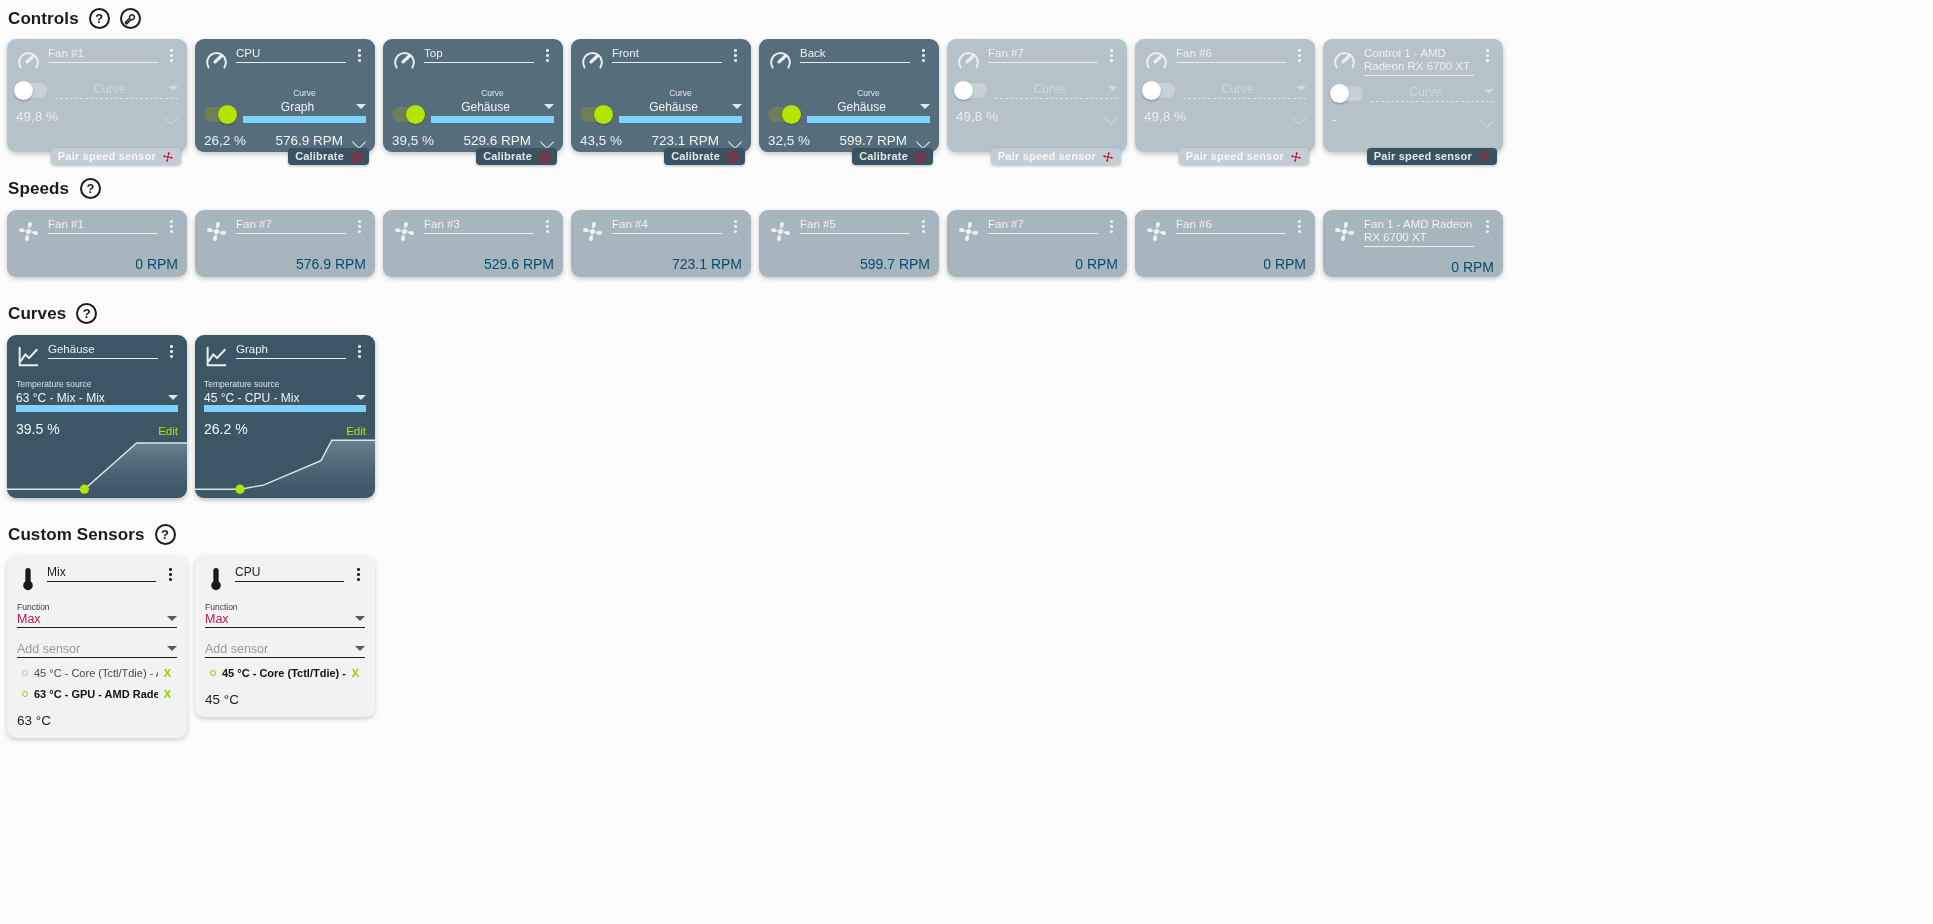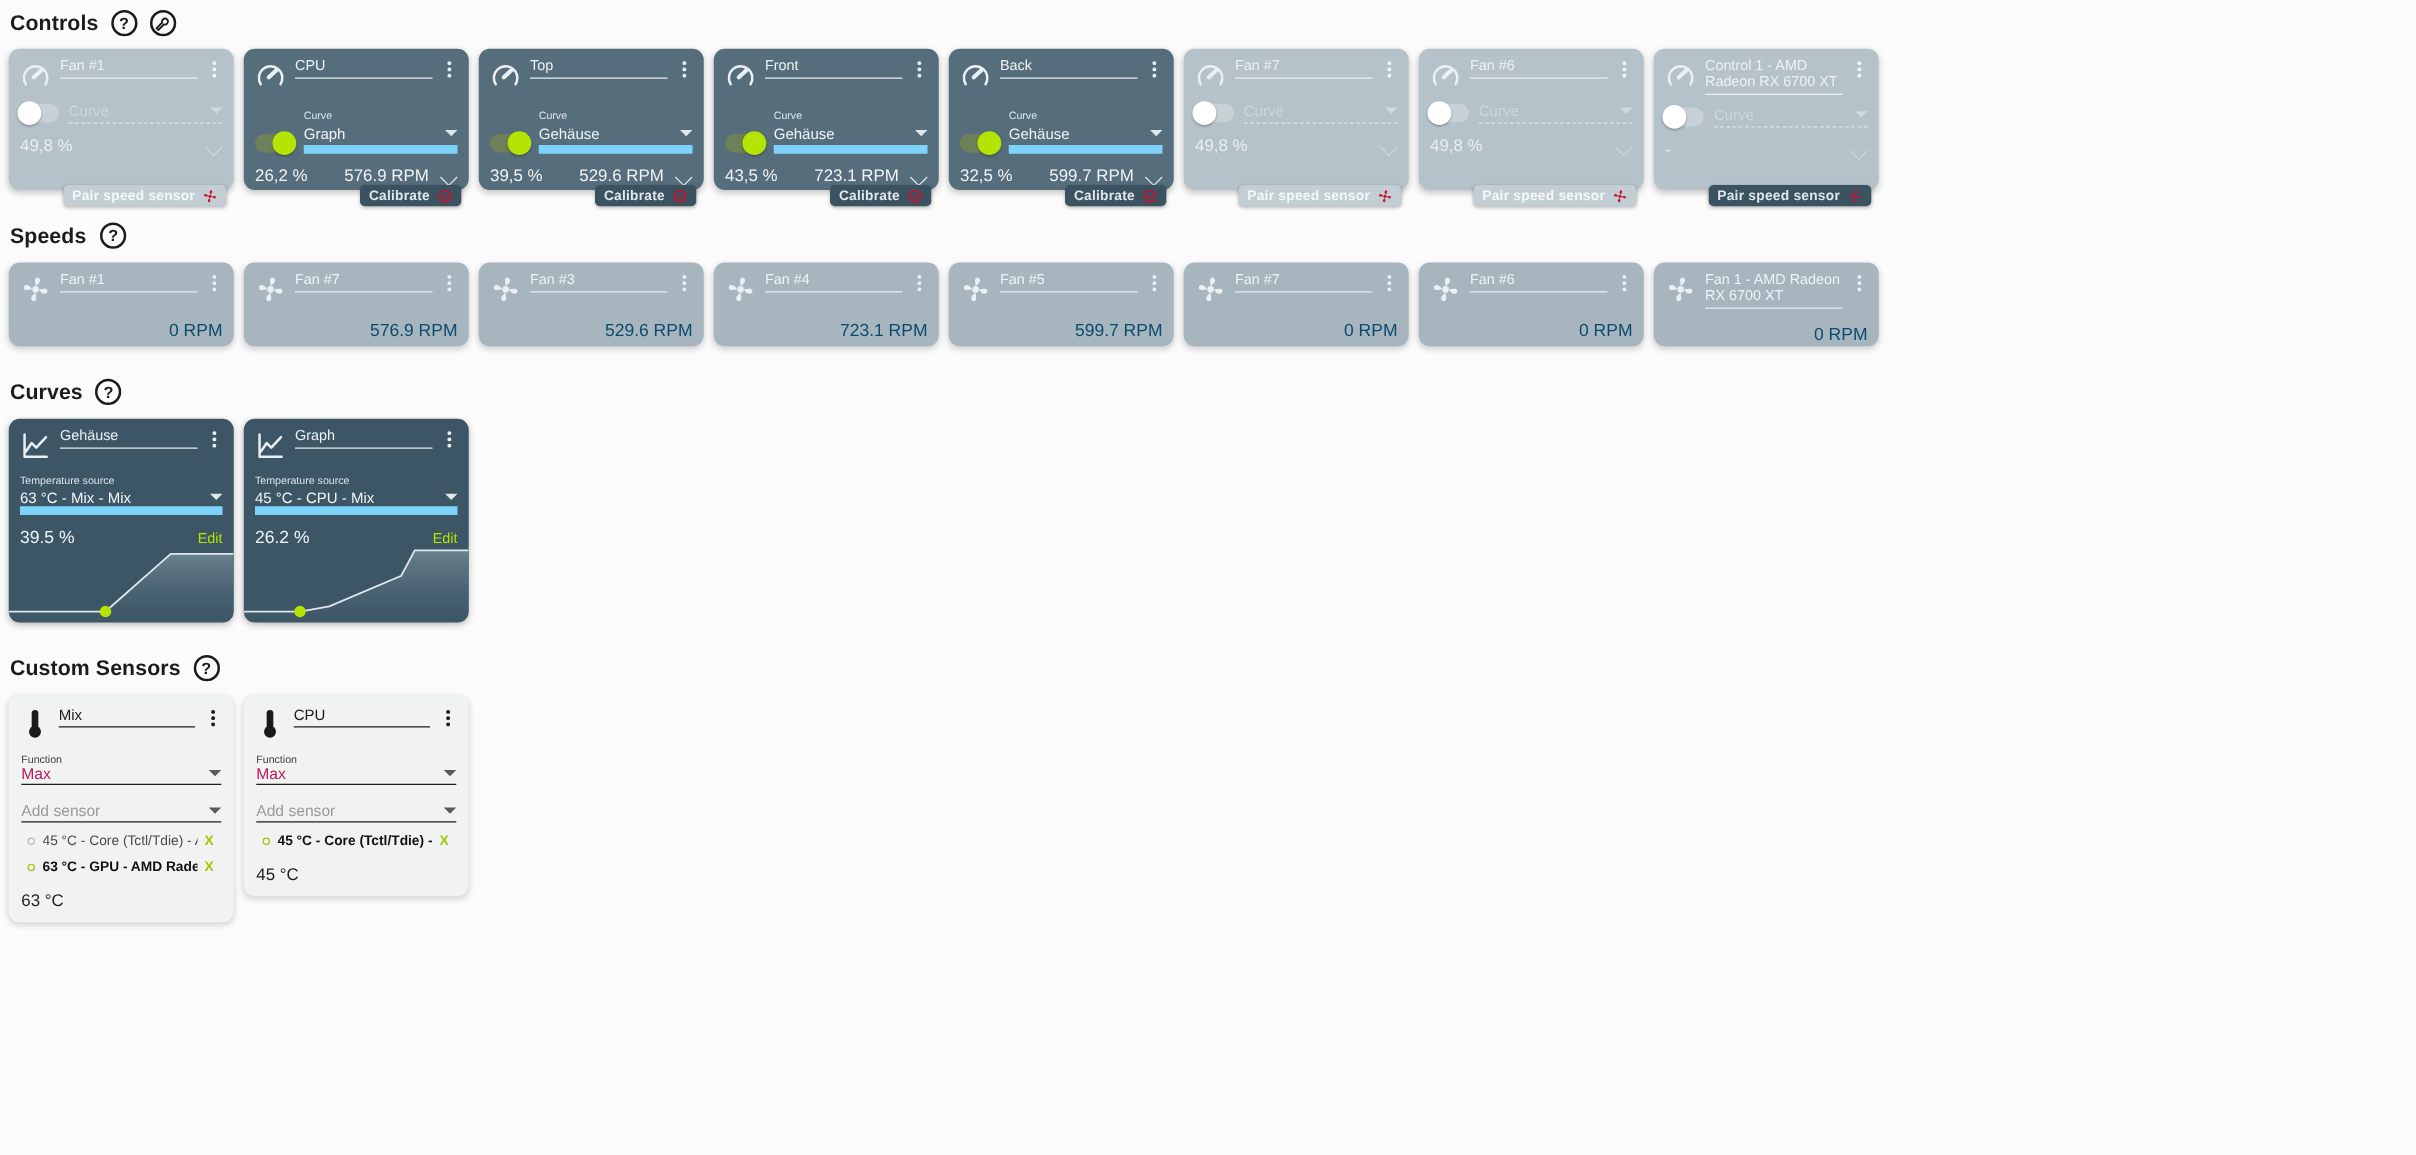--- a/index.html
+++ b/index.html
@@ -64,21 +64,21 @@
     overflow: hidden;
   }
   .ctrl-card.off .name-field { color: #edf1f3; border-bottom-color: #e9eef0; }
   .kebab {
     width: 13px; flex: 0 0 auto; display: flex; flex-direction: column;
     align-items: center; gap: 2.5px; padding-top: 2px;
   }
   .kebab i { width: 2.6px; height: 2.6px; border-radius: 50%; background: #e8eef1; display:block; }
   .ctrl-card.off .kebab i { background: #f2f5f6; }
 
-  .cc-mid { display: flex; align-items: flex-end; gap: 8px; margin-top: 9px; }
+  .cc-mid { display: flex; align-items: flex-end; gap: 8px; margin-top: 9px; text-align: center; }
   .toggle {
     width: 31px; height: 15px; border-radius: 8px;
     position: relative; flex: 0 0 auto; margin-bottom: 1px;
   }
   .toggle.on  { background: #6e8059; }
   .toggle.off { background: #97a8b0; }
   .ctrl-card.off .toggle.off { background: #c7d1d6; }
   .toggle .knob {
     position: absolute; top: -2px; width: 19px; height: 19px; border-radius: 50%;
     box-shadow: 0 1px 2px rgba(0,0,0,.3);
@@ -113,21 +113,21 @@
   .chev::before {
     content:""; position:absolute; left:1px; top:0; width:9px; height:9px;
     border-right: 1.6px solid #dfe7eb; border-bottom: 1.6px solid #dfe7eb;
     transform: rotate(45deg);
   }
   .ctrl-card.off .chev::before { border-color: #ccd7dc; }
 
   
   .badge {
     position: absolute; bottom: -13px; right: 6px;
-    display: flex; align-items: center; gap: 5px;
+    display: flex; gap: 5px;
     padding: 2px 7px; border-radius: 4px;
     font-size: 11px; font-weight: bold; letter-spacing: .2px;
     box-shadow: 0 1px 3px rgba(0,0,0,.25);
     white-space: nowrap;
   }
   .badge.dark  { background: #3b5360; color: #dfe8ec; }
   .badge.light { background: #c3ced4; color: #f4f7f8; }
   .badge .bico { width: 13px; height: 13px; display: flex; align-items: center; justify-content: center; }
   .badge .bico svg { display: block; }
 

